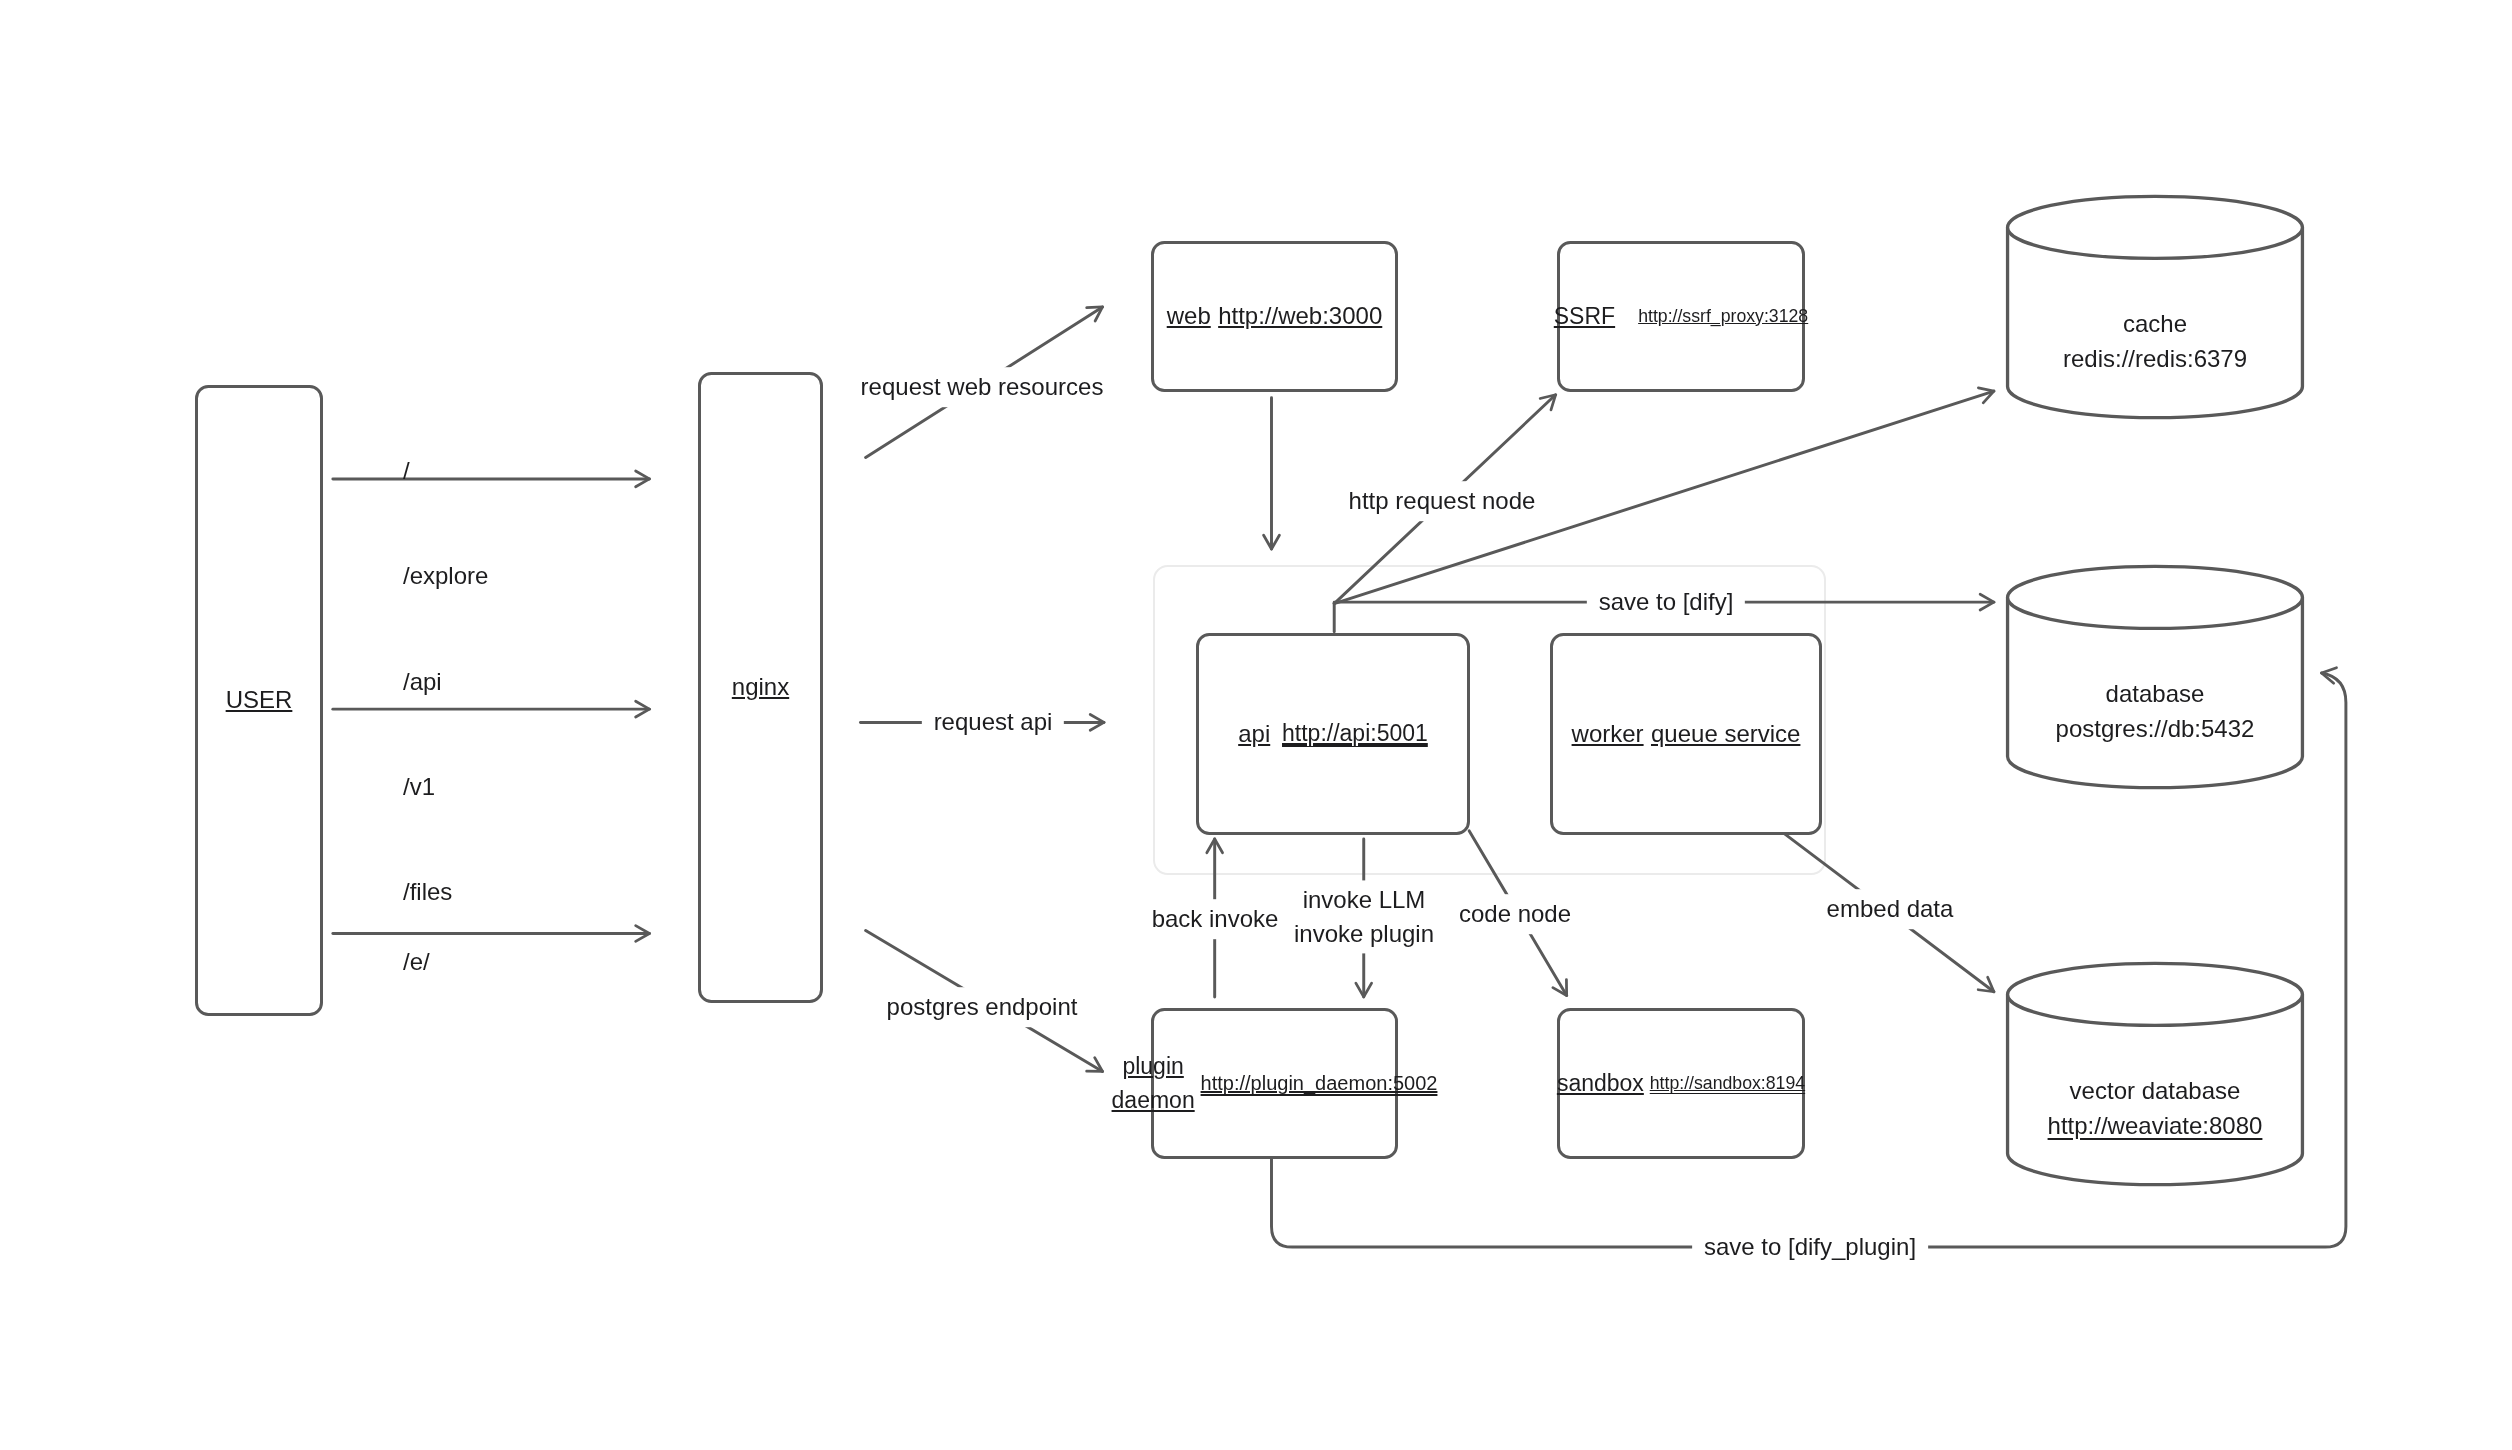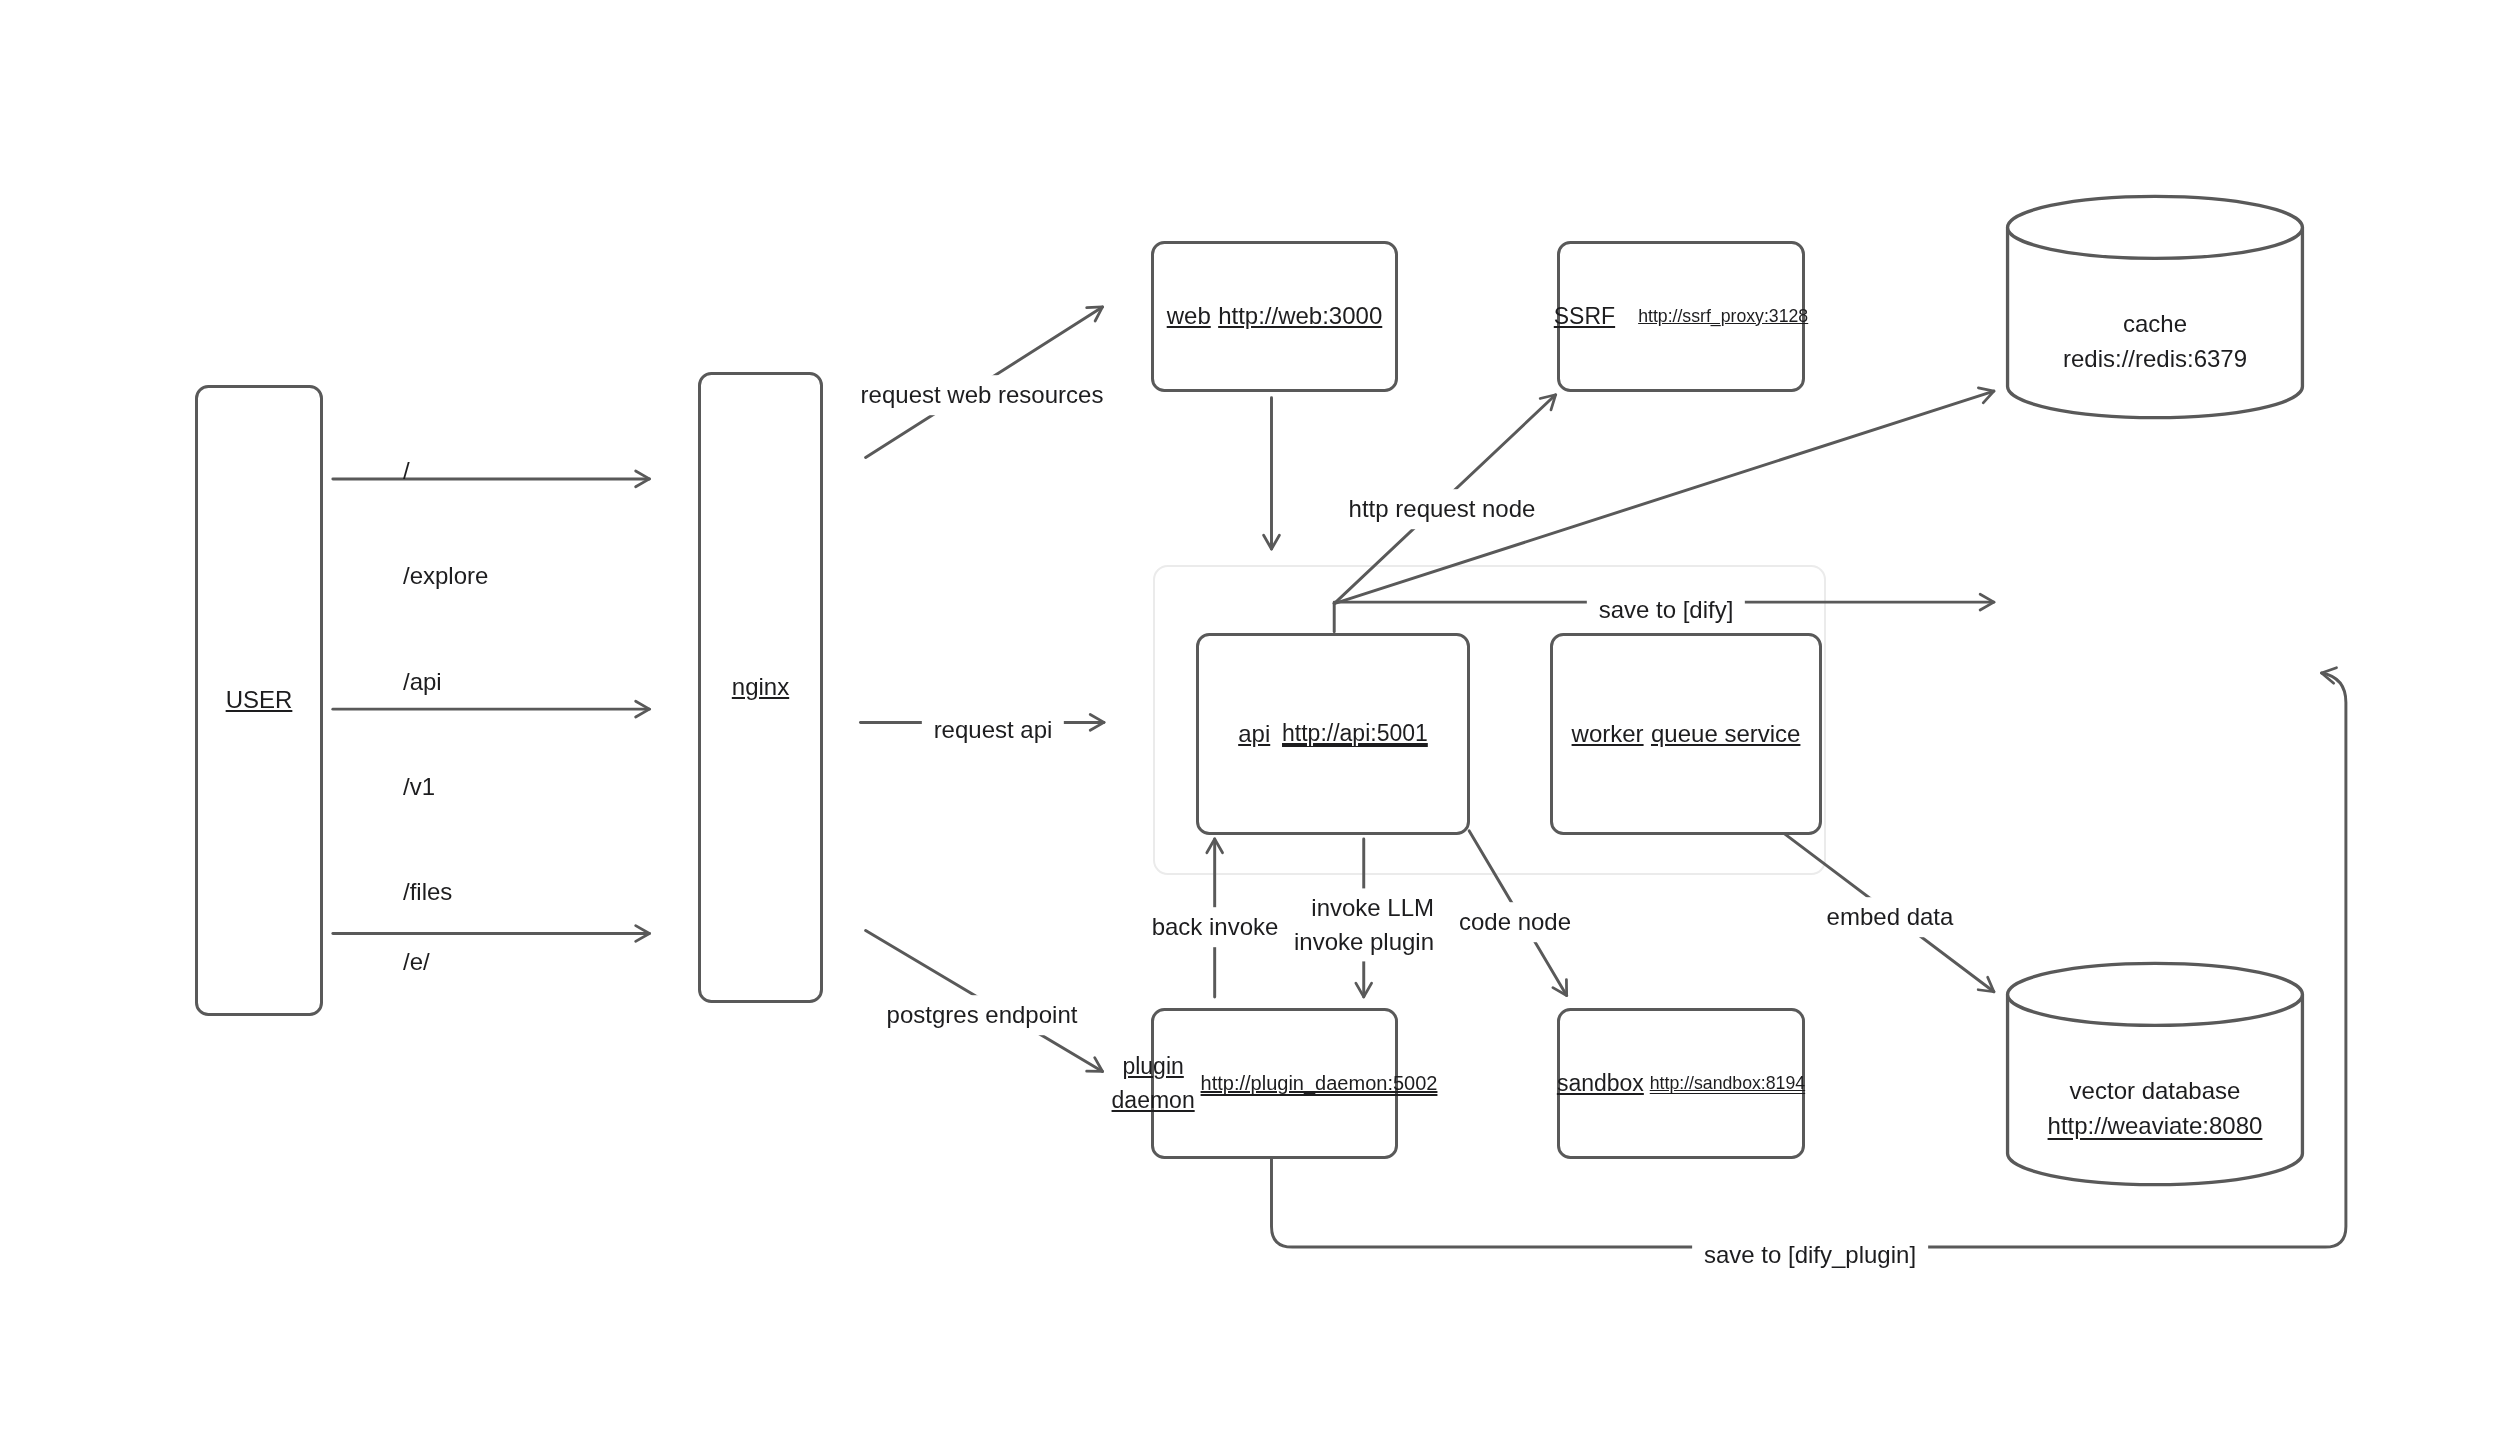--- a/index.html
+++ b/index.html
@@ -85,22 +85,21 @@
   
   .elabel {
     position: absolute;
     z-index: 4;
     transform: translate(-50%, -50%);
     background: #ffffff;
     padding: 3px 11.8px;
     font-size: 24px;
     line-height: 1.4;
     white-space: nowrap;
-    text-align: right;
-    margin-top: 8px;
+    text-align: center;
   }
   #el-reqweb   { left: 982px; top: 387px; }
   #el-reqapi   { left: 993px; top: 722px; }
   #el-reqend   { left: 982px; top: 1007px; }
   #el-httpnode { left: 1442px; top: 501px; }
   #el-savedify { left: 1666px; top: 602px; }
   #el-backinv  { left: 1215px; top: 919px; }
   #el-invoke   { left: 1364px; top: 917px; }
   #el-codenode { left: 1515px; top: 914px; }
   #el-embed    { left: 1890px; top: 909px; }
@@ -187,20 +186,30 @@
     <svg viewBox="0 0 409 312">
       <path d="M4.5,48 L4.5,264 A200,42 0 0 0 404.5,264 L404.5,48" fill="#ffffff" stroke="#595959" stroke-width="4.5"></path>
       <ellipse cx="204.5" cy="48" rx="200" ry="42" fill="#ffffff" stroke="#595959" stroke-width="4.5"></ellipse>
     </svg>
     <div class="cyl-text">
       <div class="t1">cache</div>
       <div class="t2">redis://redis:6379</div>
     </div>
   </div>
 
+  <div class="node cyl" id="n-db">
+    <svg viewBox="0 0 409 312">
+      <path d="M4.5,48 L4.5,264 A200,42 0 0 0 404.5,264 L404.5,48" fill="#ffffff" stroke="#595959" stroke-width="4.5"></path>
+      <ellipse cx="204.5" cy="48" rx="200" ry="42" fill="#ffffff" stroke="#595959" stroke-width="4.5"></ellipse>
+    </svg>
+    <div class="cyl-text">
+      <div class="t1">database</div>
+      <div class="t2">postgres://db:5432</div>
+    </div>
+  </div>
 
   <div class="node cyl" id="n-vdb">
     <svg viewBox="0 0 409 312">
       <path d="M4.5,48 L4.5,264 A200,42 0 0 0 404.5,264 L404.5,48" fill="#ffffff" stroke="#595959" stroke-width="4.5"></path>
       <ellipse cx="204.5" cy="48" rx="200" ry="42" fill="#ffffff" stroke="#595959" stroke-width="4.5"></ellipse>
     </svg>
     <div class="cyl-text">
       <div class="t1">vector database</div>
       <div class="t2 link">http://weaviate:8080</div>
     </div>

